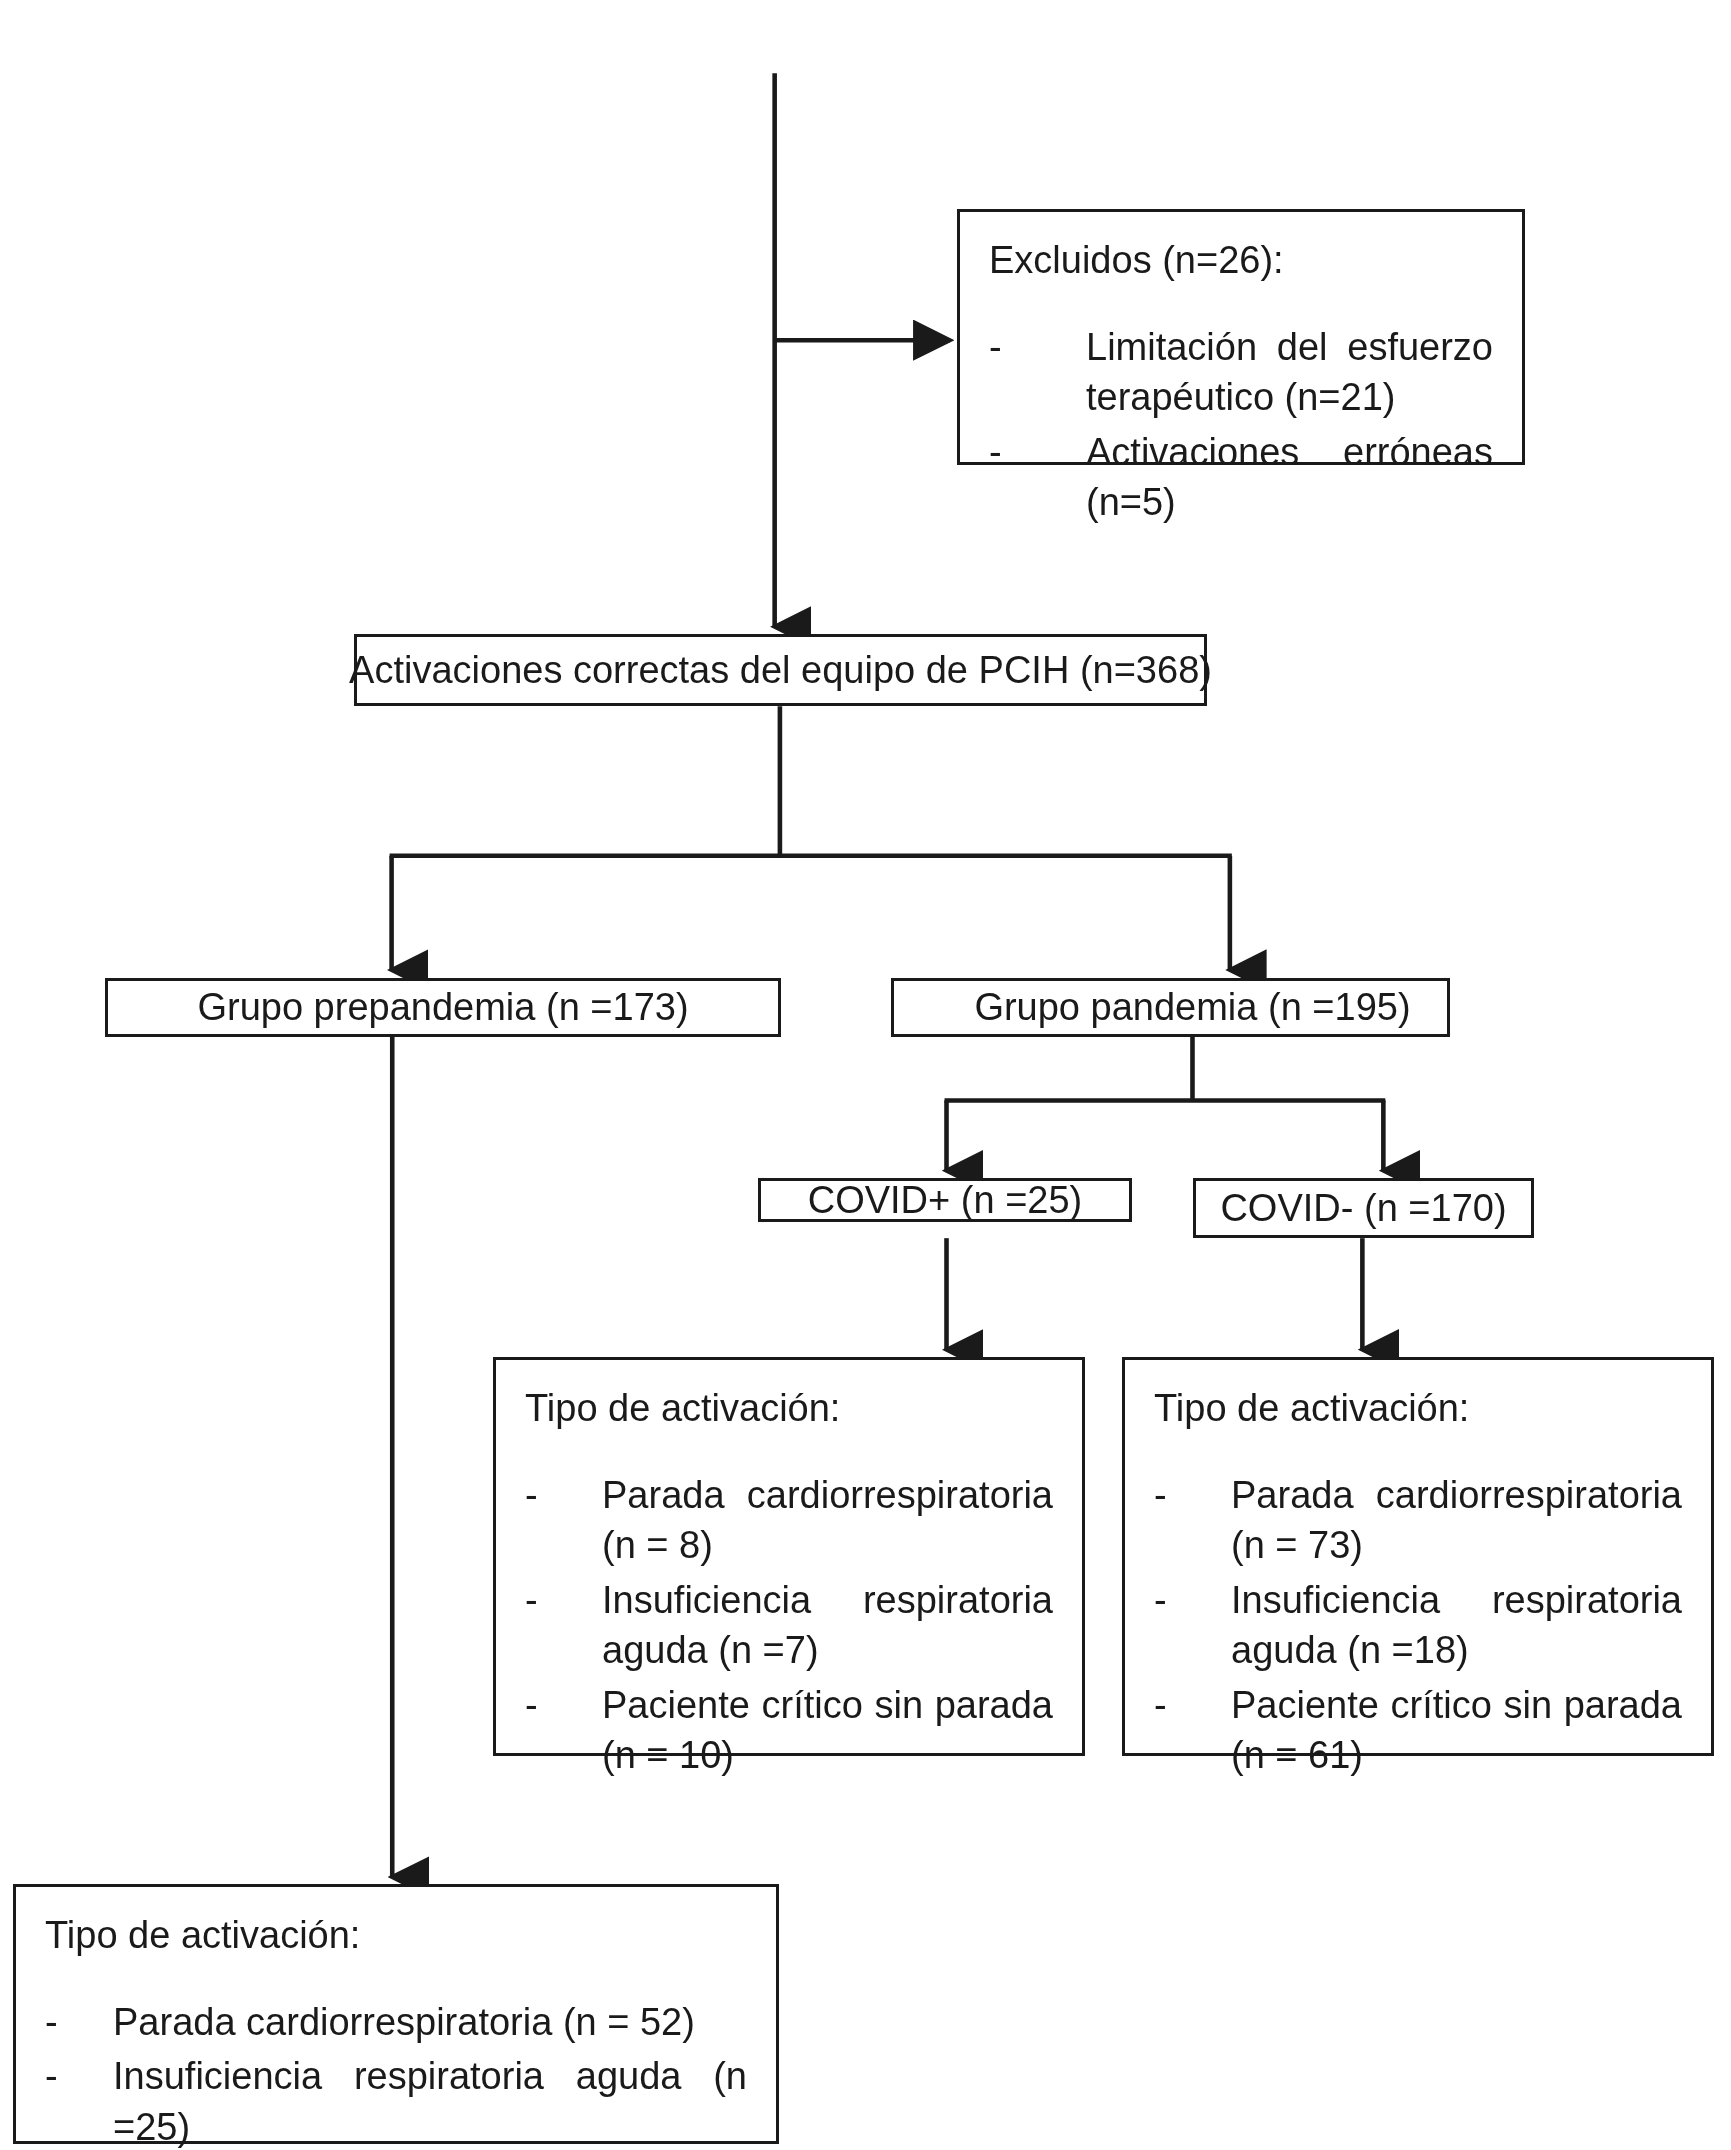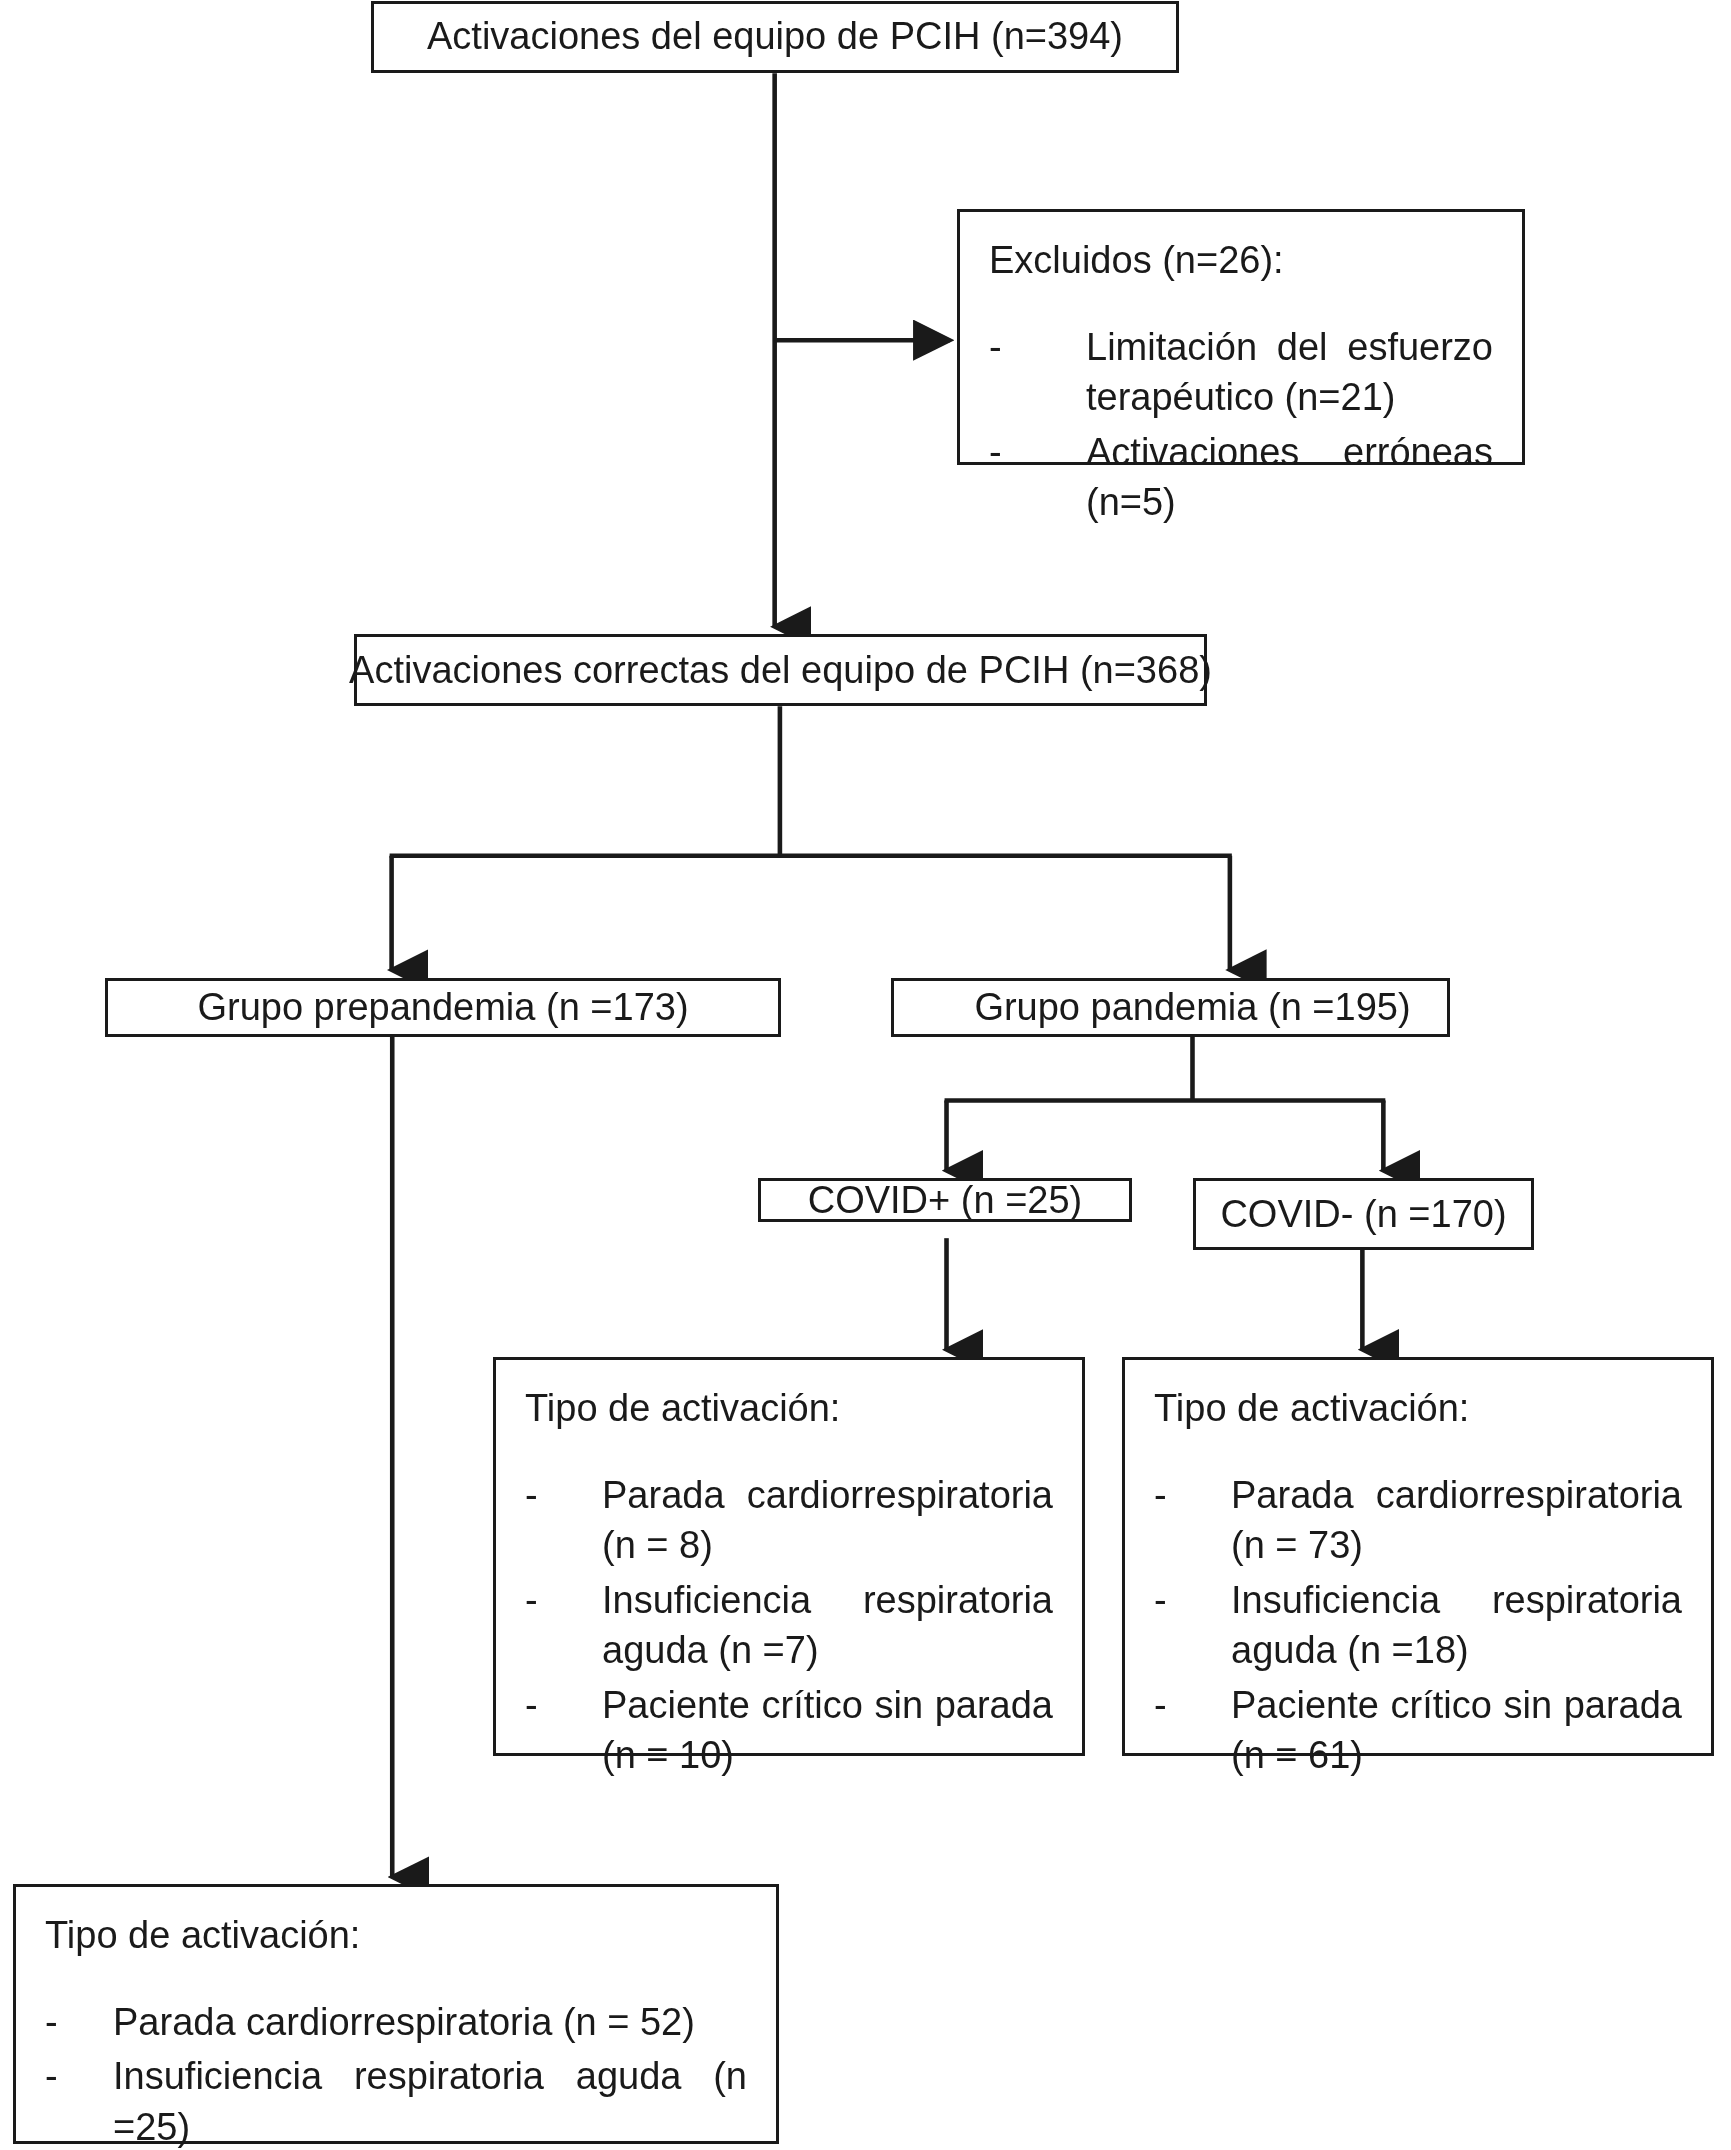--- a/index.html
+++ b/index.html
@@ -80,21 +80,21 @@
   .ind-narrow li { padding-left: 68px; }
   .ind-narrow li .dash { left: 25px; }
 
   
   #node-activations     { left: 371px;  top: 0.7px;    width: 808px; height: 72px; }
   #node-excluded        { left: 957px; top: 209px;  width: 568px;  height: 256px; }
   #node-correct         { left: 354px;  top: 634px;  width: 853px; height: 72px; }
   #node-prepandemia     { left: 105px;  top: 978px; width: 676px;  height: 59px;  }
   #node-pandemia        { left: 891px; top: 978px; width: 559px;  height: 59px; padding-left: 44px;  }
   #node-covid-pos       { left: 758px; top: 1178px; width: 374px;  height: 44px;  }
-  #node-covid-neg       { left: 1193px; top: 1178px; width: 341px;  height: 72px;  }
+  #node-covid-neg       { left: 1193px; top: 1178px; width: 341px;  height: 60px;  }
   #node-types-covidpos  { left: 493px;  top: 1357px; width: 592px;  height: 399px; }
   #node-types-covidneg  { left: 1122px; top: 1357px; width: 592px;  height: 399px; }
   #node-types-prepan    { left: 13px;   top: 1884px; width: 766px; height: 260px; }
 </style>
 </head>
 <body>
 
 <div id="stage">
 
   <svg class="connectors" viewBox="0 0 2639 3278" xmlns="http://www.w3.org/2000/svg">
@@ -135,23 +135,20 @@
 
     <g>
       <line x1="2077" y1="1887" x2="2077" y2="2057" stroke="#1a1a1a" stroke-width="7" marker-end="url(#arrowDown)"></line>
     </g>
 
     <g>
       <line x1="598" y1="1580" x2="598" y2="2861" stroke="#1a1a1a" stroke-width="7" marker-end="url(#arrowDown)"></line>
     </g>
   </svg>
 
-  <div class="node centered" id="node-activations">
-    <span class="title-text">Activaciones del equipo de PCIH (n=394)</span>
-  </div>
 
   <div class="node panel" id="node-excluded">
     <div class="panel-heading">Excluidos (n=26):</div>
     <ul class="bullets ind-wide">
       <li>
         <span class="dash">-</span>
         <span class="btext">Limitación del esfuerzo terapéutico (n=21)</span>
       </li>
       <li>
         <span class="dash">-</span>

